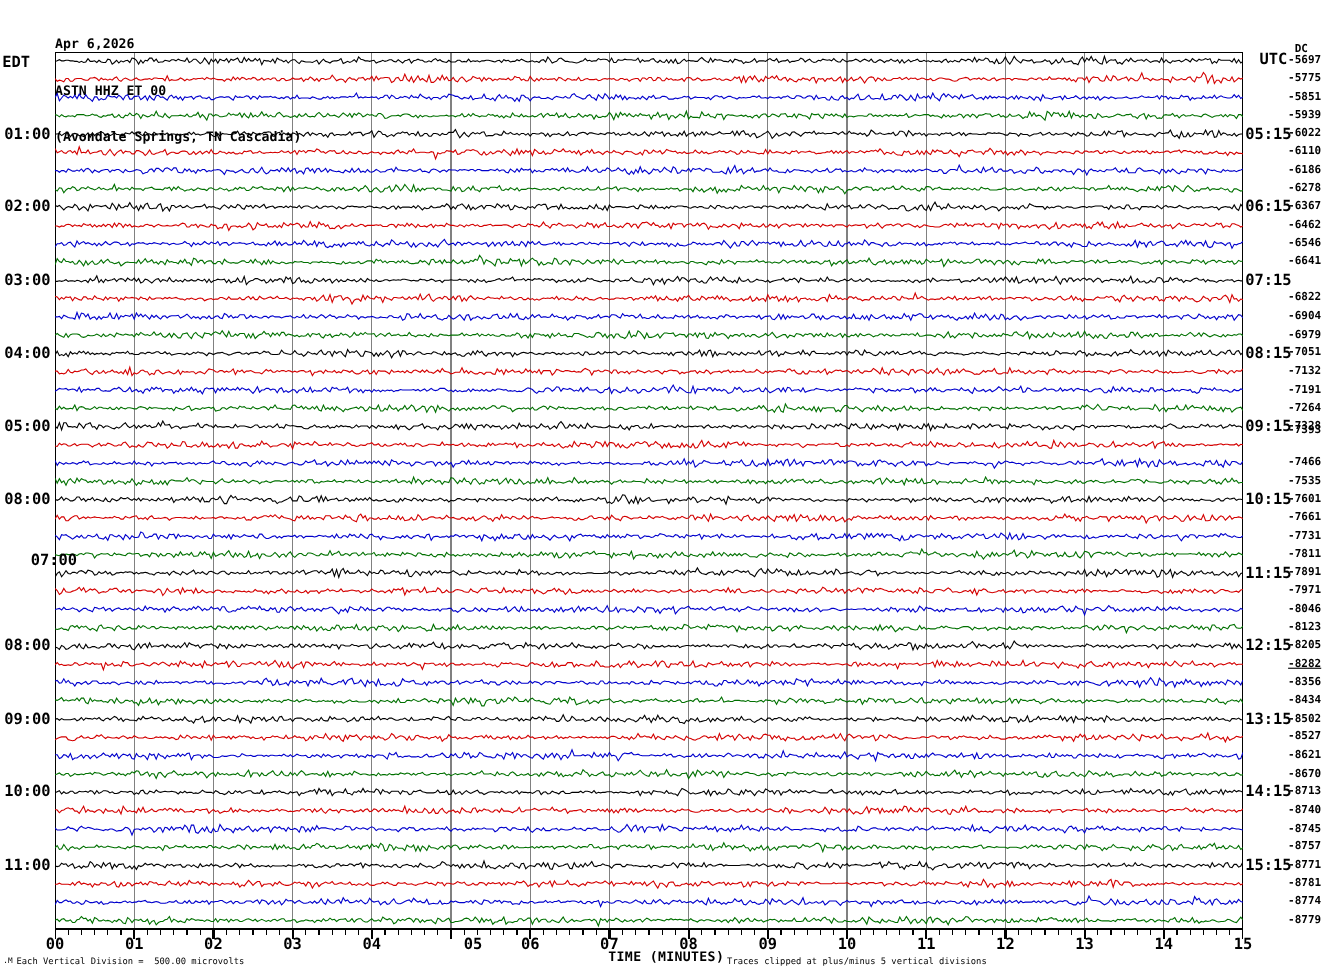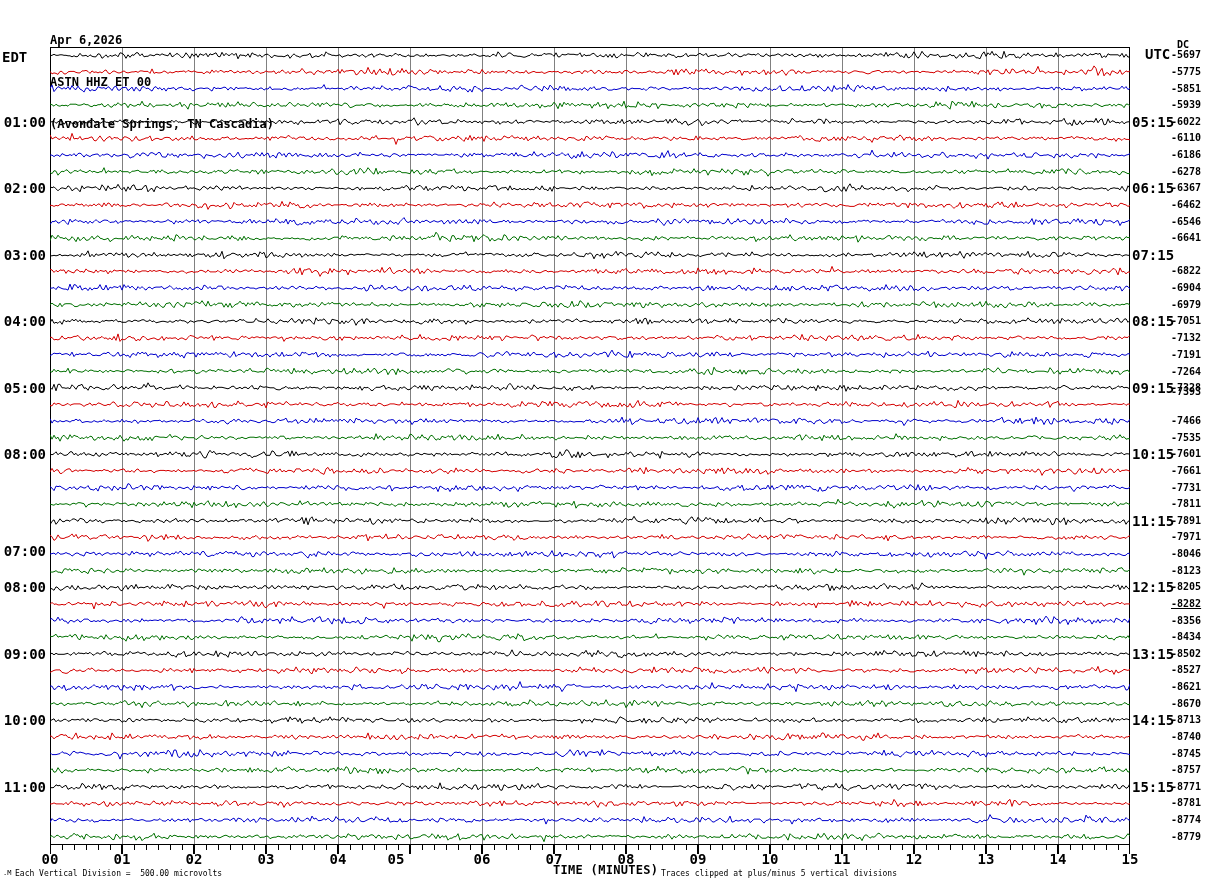--- a/index.html
+++ b/index.html
@@ -198,21 +198,21 @@
     </svg>
 </div>
 
 <div id="left-hour-labels">
     <div class="abs hour-label left" style="top: 112.812px;">01:00</div>
     <div class="abs hour-label left" style="top: 179.312px;">02:00</div>
     <div class="abs hour-label left" style="top: 245.812px;">03:00</div>
     <div class="abs hour-label left" style="top: 312.312px;">04:00</div>
     <div class="abs hour-label left" style="top: 378.812px;">05:00</div>
     <div class="abs hour-label left" style="top: 445.312px;">08:00</div>
-    <div class="abs hour-label left" style="top: 542px;">07:00</div>
+    <div class="abs hour-label left" style="top: 501px; padding-left: 24px;">07:00</div>
     <div class="abs hour-label left" style="top: 578.312px;">08:00</div>
     <div class="abs hour-label left" style="top: 644.812px;">09:00</div>
     <div class="abs hour-label left" style="top: 711.312px;">10:00</div>
     <div class="abs hour-label left" style="top: 777.812px;">11:00</div>
   </div>
 <div id="right-hour-labels">
     <div class="abs hour-label right" style="top: 112.812px;">05:15</div>
     <div class="abs hour-label right" style="top: 179.312px;">06:15</div>
     <div class="abs hour-label right" style="top: 245.812px;">07:15</div>
     <div class="abs hour-label right" style="top: 312.312px;">08:15</div>
@@ -273,21 +273,21 @@
     <div class="abs dc-value" style="top: 797.438px;">-8781</div>
     <div class="abs dc-value" style="top: 814.062px;">-8774</div>
     <div class="abs dc-value" style="top: 830.688px;">-8779</div>
   </div>
 <div id="x-tick-labels">
     <div class="abs x-tick-label" style="left: 34px;">00</div>
     <div class="abs x-tick-label" style="left: 106px;">01</div>
     <div class="abs x-tick-label" style="left: 178px;">02</div>
     <div class="abs x-tick-label" style="left: 250px;">03</div>
     <div class="abs x-tick-label" style="left: 322px;">04</div>
-    <div class="abs x-tick-label" style="left: 380px;">05</div>
+    <div class="abs x-tick-label" style="left: 414px;">05</div>
     <div class="abs x-tick-label" style="left: 466px;">06</div>
     <div class="abs x-tick-label" style="left: 538px;">07</div>
     <div class="abs x-tick-label" style="left: 610px;">08</div>
     <div class="abs x-tick-label" style="left: 682px;">09</div>
     <div class="abs x-tick-label" style="left: 754px;">10</div>
     <div class="abs x-tick-label" style="left: 826px;">11</div>
     <div class="abs x-tick-label" style="left: 898px;">12</div>
     <div class="abs x-tick-label" style="left: 970px;">13</div>
     <div class="abs x-tick-label" style="left: 1042px;">14</div>
     <div class="abs x-tick-label" style="left: 1114px;">15</div>

